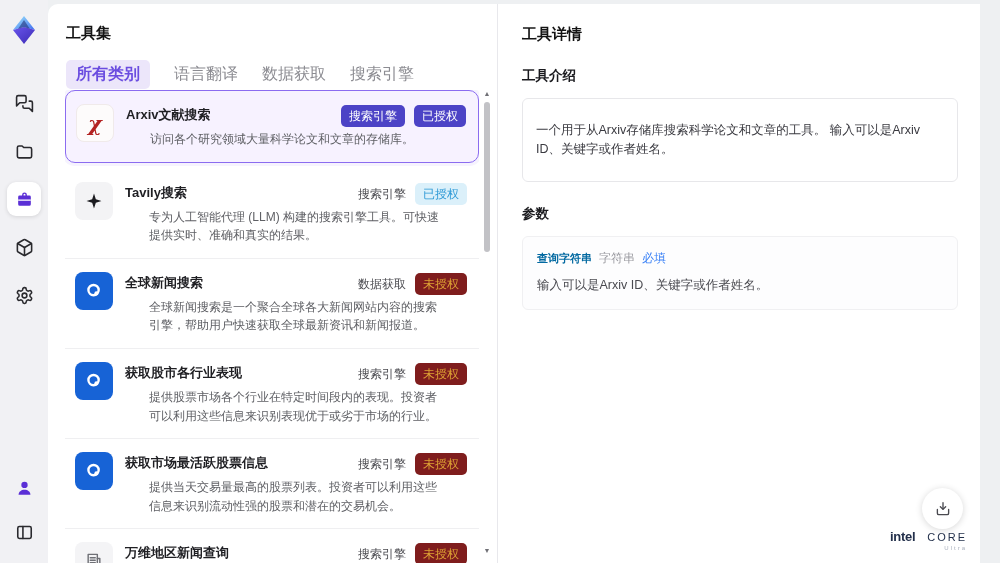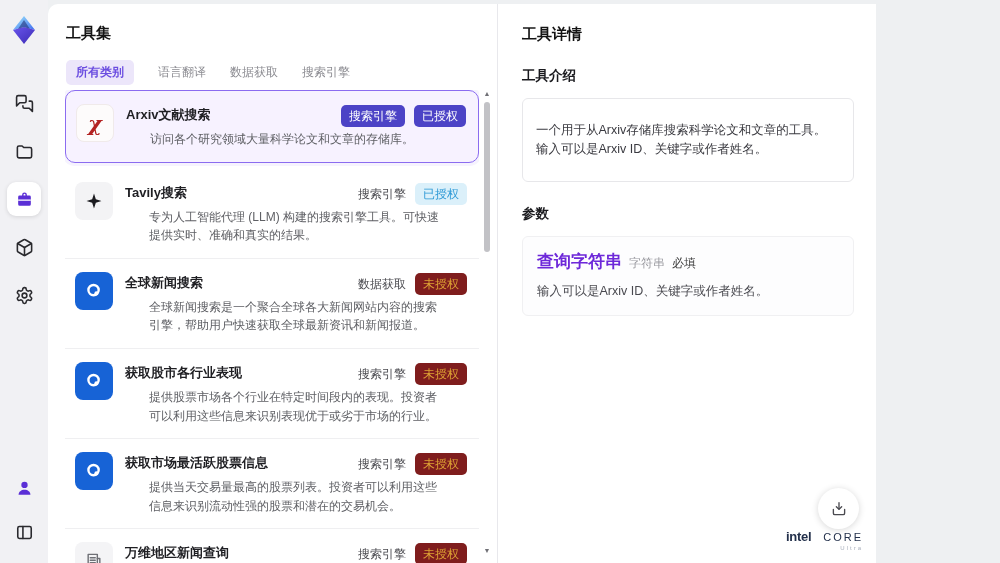--- a/index.html
+++ b/index.html
@@ -1,36 +1,36 @@
 <!DOCTYPE html>
 <html><head>
 <meta charset="utf-8">
 <style>
   * { margin:0; padding:0; box-sizing:border-box; }
   html,body { width:1000px; height:563px; overflow:hidden; }
   body { font-family:"Liberation Sans","DejaVu Sans",sans-serif; background:#eef0f2; }
-  .app { position:relative; width:876px; height:563px; }
+  .app { position:relative; width:980px; height:563px; }
 
   
   .rail { position:absolute; left:0; top:0; width:48px; height:100%; background:#f1f1f4; display:flex; flex-direction:column; align-items:center; z-index:3; }
   .rail-logo { margin-top:12px; width:36px; height:36px; display:flex; align-items:center; justify-content:center; }
   .rail-nav { margin-top:38px; display:flex; flex-direction:column; align-items:center; gap:14px; }
   .rail-btn { width:34px; height:34px; border-radius:9px; display:flex; align-items:center; justify-content:center; cursor:pointer; color:#2a2a2e; }
   .rail-btn svg { width:19px; height:19px; }
   .rail-btn.active { background:#ffffff; box-shadow:0 1px 4px rgba(0,0,0,.12); color:#5b2fd6; }
   .rail-bottom { margin-top:auto; display:flex; flex-direction:column; align-items:center; gap:10px; padding-bottom:14px; }
 
   
   .content { position:absolute; left:48px; top:4px; right:0; bottom:0; background:#ffffff; border-top-left-radius:10px; overflow:hidden; }
   .vdivider { position:absolute; left:449px; top:0; bottom:0; width:1px; background:#e8e8ec; }
 
   
   .left-panel { position:absolute; left:0; top:0; width:449px; height:100%; }
   .panel-title { font-size:15px; font-weight:700; color:#141414; margin:20px 0 0 18px; }
-  .tabs { display:flex; align-items:center; gap:24px; margin:17px 0 0 18px; font-size:12px; }
+  .tabs { display:flex; align-items:center; gap:24px; margin:17px 0 0 18px; font-size:16px; }
   .tab { color:#8c8c92; cursor:pointer; padding:4px 0; white-space:nowrap; }
   .tab.active { color:#6b4de0; background:#ece6fa; padding:4px 10px; border-radius:5px; font-weight:700; }
 
   .tool-list { position:absolute; left:17px; right:18px; top:86px; bottom:0; overflow:hidden; }
   .tool-row { position:relative; display:flex; gap:12px; padding:13px 10px 13px 10px; border-bottom:1px solid #efeff1; background:#fff; cursor:pointer; }
   .tool-row.selected { border:1.5px solid #8b6cf0; background:#f7f2ff; border-radius:10px; box-shadow:0 0 0 3px rgba(139,108,240,.08); margin-bottom:6px; }
   .tool-icon { flex:none; width:38px; height:38px; border-radius:8px; display:flex; align-items:center; justify-content:center; }
   .icon-arxiv { background:#fdfbfb; border:1px solid #f0eaea; font-size:21px; font-weight:700; color:#b32222; font-family:"DejaVu Serif",serif; font-style:italic; }
   .icon-tavily { background:#f3f3f5; color:#1b1b1f; }
   .icon-blue { background:#1763d6; }
@@ -52,23 +52,23 @@
   .scroll-arrow.down { bottom:0; }
   .scroll-thumb { position:absolute; left:2px; top:12px; width:6px; height:150px; border-radius:3px; background:#c2c2c6; }
 
   
   .right-panel { position:absolute; left:450px; right:0; top:0; bottom:0; padding:0 22px 0 24px; }
   .rp-title { font-size:15px; font-weight:700; color:#141414; margin-top:21px; }
   .rp-sub { font-size:13.5px; font-weight:700; color:#1a1a1e; margin-top:23px; }
   .intro-box { margin-top:13px; border:1px solid #e7e7ea; border-radius:6px; padding:22px 13px; font-size:12.5px; color:#3a3a40; line-height:1.5; background:#fff; }
   .param-box { margin-top:13px; border:1px solid #f0f0f2; border-radius:6px; padding:13px 14px 15px; background:#fdfdfe; }
   .param-head { display:flex; align-items:baseline; gap:7px; }
-  .param-name { font-size:17px; font-weight:700; color:#6d28d9; }
+  .param-name { font-size:11px; font-weight:700; color:#0369a1; }
   .param-type { font-size:12px; color:#98989e; }
-  .param-req { font-size:12px; color:#404040; }
+  .param-req { font-size:12px; color:#3b82f6; }
   .param-desc { margin-top:10px; font-size:12.5px; color:#4a4a50; }
 
   
   .fab { position:absolute; right:17px; bottom:34px; width:41px; height:41px; border-radius:50%; background:#fff; box-shadow:0 1px 7px rgba(0,0,0,.16); display:flex; align-items:center; justify-content:center; color:#4a4a50; cursor:pointer; z-index:5; }
   .fab svg { width:18px; height:18px; }
   .intel { position:absolute; right:13px; bottom:12px; text-align:left; color:#23304b; line-height:1; z-index:5; }
   .intel .row1 { display:flex; align-items:baseline; gap:12px; }
   .intel .b-intel { font-size:13px; font-weight:700; letter-spacing:-.3px; }
   .intel .b-core { font-size:11px; letter-spacing:2px; font-weight:400; }
   .intel .b-ultra { font-size:6px; color:#aab0bd; letter-spacing:2px; text-align:right; margin-top:2px; }

